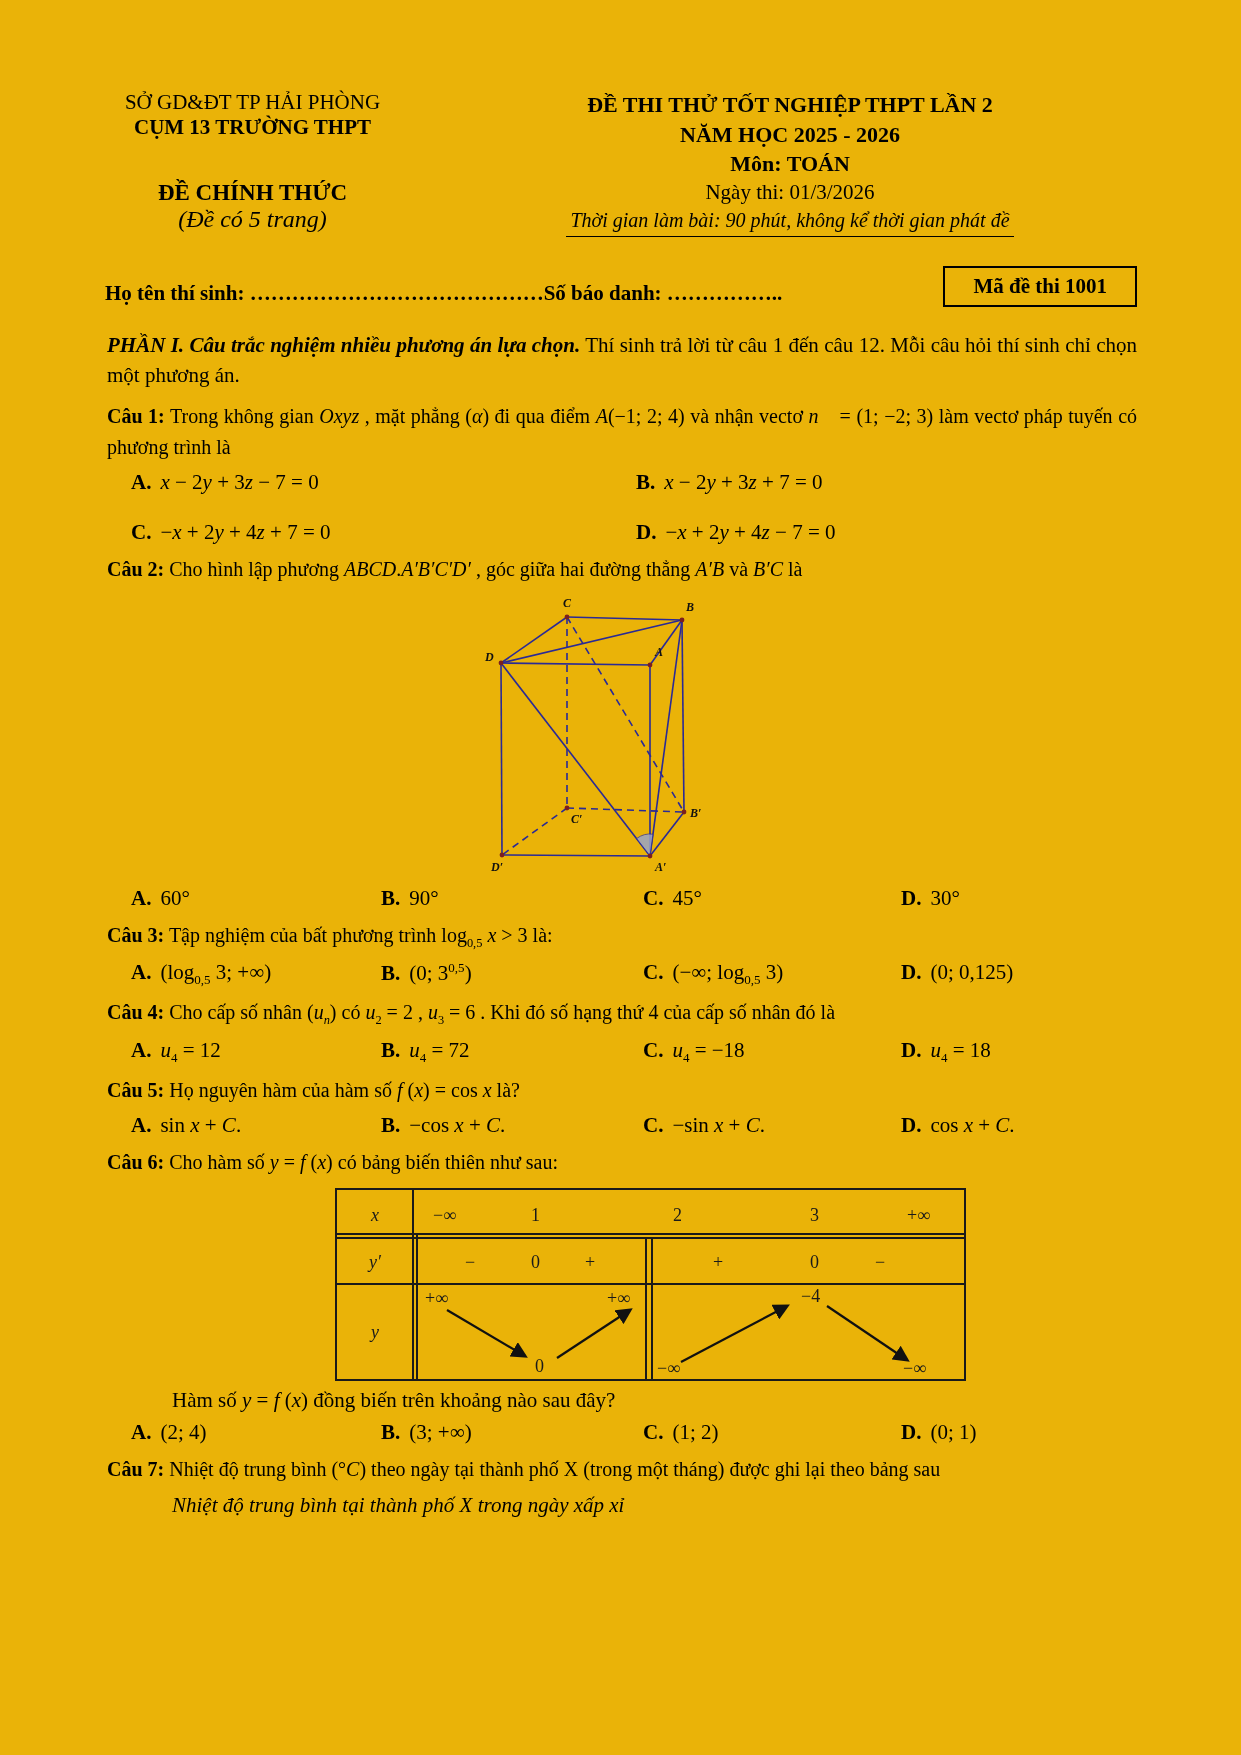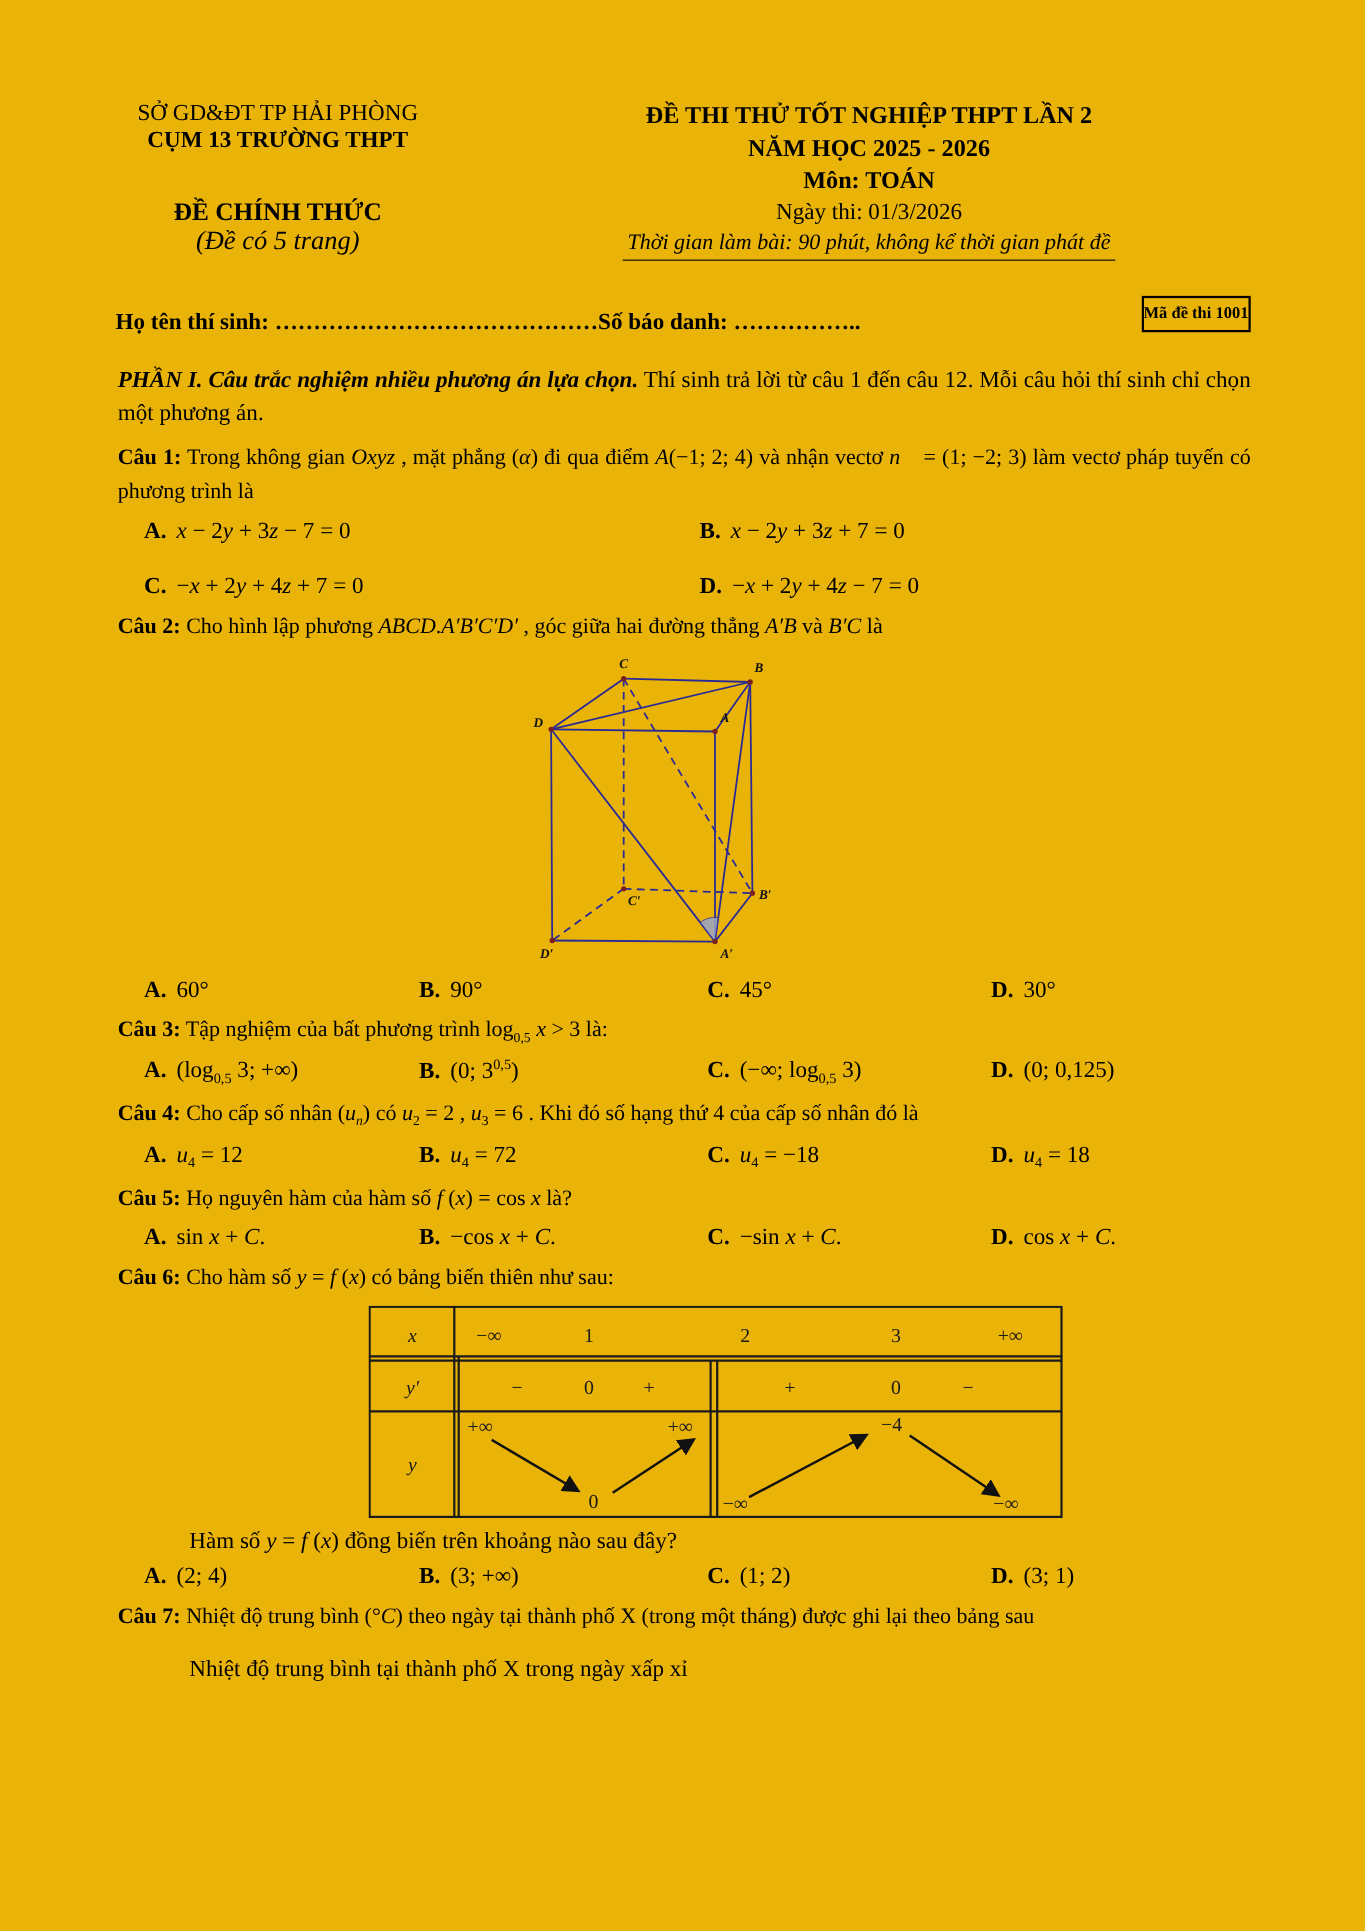--- a/index.html
+++ b/index.html
@@ -14,21 +14,21 @@
   .h-left .hl3{font-size:23px;font-weight:700;margin-top:40px;}
   .h-left .hl4{font-size:24px;font-style:italic;}
   .h-right{flex:1;text-align:center;margin-left:35px;}
   .h-right .hr1,.h-right .hr2,.h-right .hr3{font-size:22px;font-weight:700;line-height:1.35;}
   .h-right .hr4{font-size:21px;line-height:1.3;}
   .h-right .hr5{font-size:20px;font-style:italic;display:inline-block;border-bottom:1.5px solid #000;padding:1px 4px 3px;line-height:1.3;}
 
   
   .candidate-row{position:absolute;top:266px;left:105px;width:1032px;display:flex;align-items:center;justify-content:space-between;}
   .cand-line{font-size:21px;font-weight:700;padding-top:14px;}
-  .code-box{border:2px solid #000;padding:6px 0;font-size:15px;font-weight:700;white-space:nowrap;}
+  .code-box{border:2px solid #000;padding:6px 28px;font-size:21px;font-weight:700;white-space:nowrap;}
 
   
   .content{position:absolute;top:330px;left:107px;width:1030px;}
   p{margin:0;}
   .intro{font-size:21px;line-height:1.45;text-align:justify;margin-bottom:10px;}
   .intro b{font-weight:700;font-style:italic;}
   .q{font-size:20px;line-height:1.55;text-align:justify;margin-top:9px;}
   .qlabel{font-weight:700;}
   sub{font-size:0.62em;}
   sup{font-size:0.62em;}
@@ -42,21 +42,21 @@
   .fig-cube{margin:2px 0 0 372px;width:240px;}
   .fig-bbt{margin:10px 0 2px 228px;width:632px;}
   .subq{font-size:21px;margin-top:0;padding-left:65px;}
 
   table.temp{border-collapse:collapse;margin:8px 0 2px 88px;}
   table.temp td{border:2px solid #000;text-align:center;font-size:21px;padding:0 8px;}
   table.temp tr.r1 td{height:46px;}
   table.temp tr.r2 td{height:40px;}
   td.c0{width:215px;}
   td.ci{width:105px;}
-  .after-note{font-size:21px;padding-left:65px;margin-top:20px;}
+  .after-note{font-size:21px;padding-left:65px;margin-top:8px;font-style:italic;}
 
   .footer{position:absolute;top:1650px;left:0;right:128px;text-align:right;font-size:21px;}
 
   svg text{font-family:"Liberation Serif",serif;}
   .svgi{font-style:italic;}
 </style>
 </head>
 <body>
 
 <div class="page">
@@ -228,21 +228,21 @@
           <line x1="492" y1="118" x2="572" y2="172" marker-end="url(#arr)"></line>
         </g>
       </svg>
     </div>
 
     <p class="subq">Hàm số <i>y</i> = <i>f</i> (<i>x</i>) đồng biến trên khoảng nào sau đây?</p>
     <div class="opts four">
       <div class="opt"><span class="k">A.</span><span>(2; 4)</span></div>
       <div class="opt"><span class="k">B.</span><span>(3; +∞)</span></div>
       <div class="opt"><span class="k">C.</span><span>(1; 2)</span></div>
-      <div class="opt"><span class="k">D.</span><span>(3; 1)</span></div>
+      <div class="opt"><span class="k">D.</span><span>(0; 1)</span></div>
     </div>
 
     <p class="q"><span class="qlabel">Câu 7:</span> <span>Nhiệt độ trung bình (°<i>C</i>) theo ngày tại thành phố X (trong một tháng) được ghi lại theo bảng sau</span></p>
 
 
     <p class="after-note">Nhiệt độ trung bình tại thành phố X trong ngày xấp xỉ</p>
 
   </div>
 
 </div>

